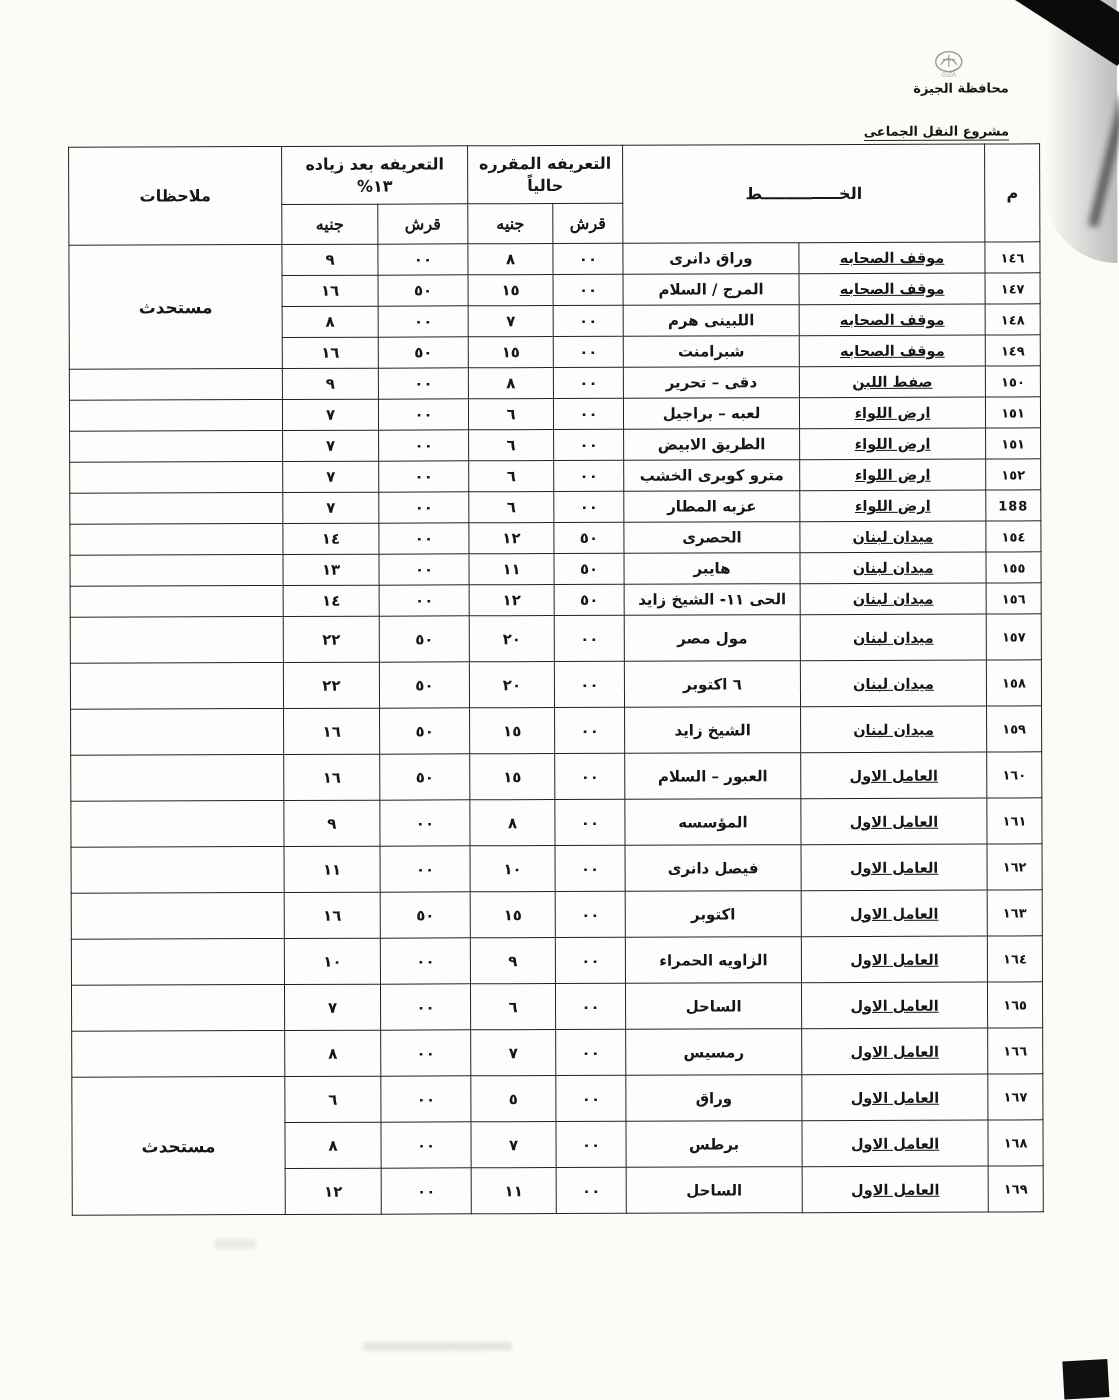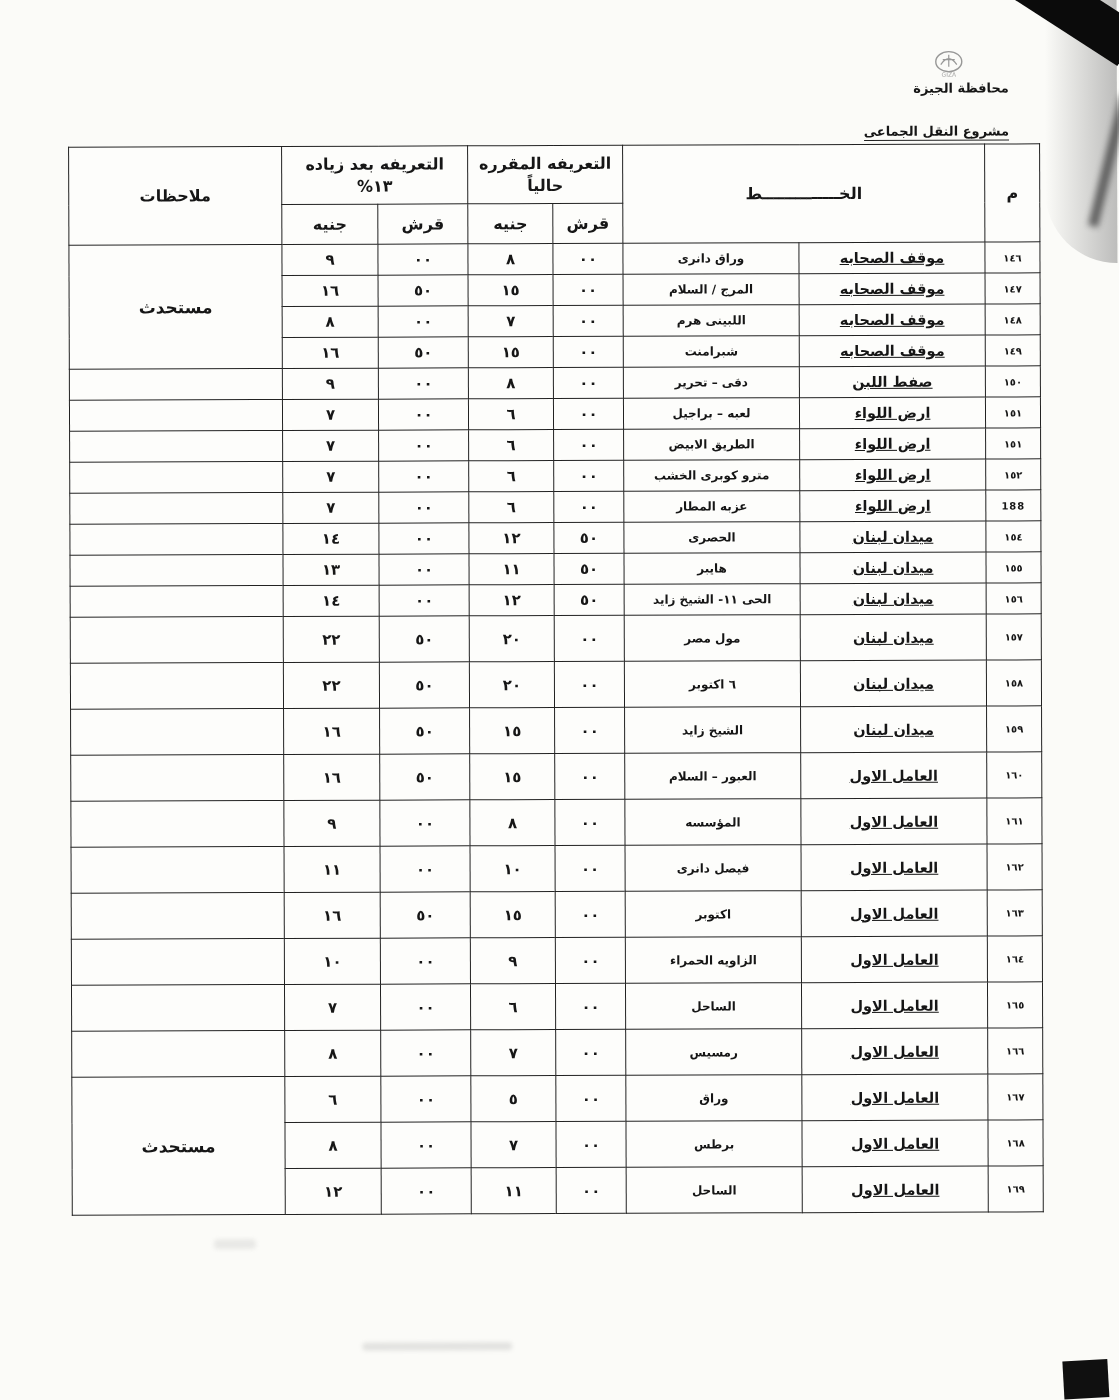--- a/index.html
+++ b/index.html
@@ -34,26 +34,26 @@
   }
   table.tariff th, table.tariff td {
     border:1.6px solid #222;
     text-align:center; vertical-align:middle;
     font-weight:bold; overflow:hidden;
   }
   tr.hdr1 { height:58px; }
   tr.hdr2 { height:40px; }
   table.tariff th { font-size:16px; line-height:1.35; padding:2px 4px; }
   th.h-line { font-size:17px; letter-spacing:1px; }
-  th.h-sub { font-size:15px; }
+  th.h-sub { font-size:15px;font-family:Liberation Serif, serif; }
   tbody tr { height:31px; }
   tbody tr.tall { height:46px; }
-  td.c-num   { font-size:10px; letter-spacing:1px; }
+  td.c-num   { font-size:13px; letter-spacing:1px; }
   td.c-origin{ font-size:14.5px;text-decoration:underline; }
-  td.c-dest  { font-size:12px; }
+  td.c-dest  { font-size:15px; }
   td.c-q, td.c-g { font-size:15px; letter-spacing:2px; }
   td.c-note  { font-size:17px;border-radius:25px; }
 
   
   .corner-shade {
     position:absolute; top:0; right:0; width:72px; height:265px;
     background:linear-gradient(to left, #8a8a8a, rgba(138,138,138,0));
     border-bottom-left-radius:130px; opacity:.55;
   }
   .corner-band {

